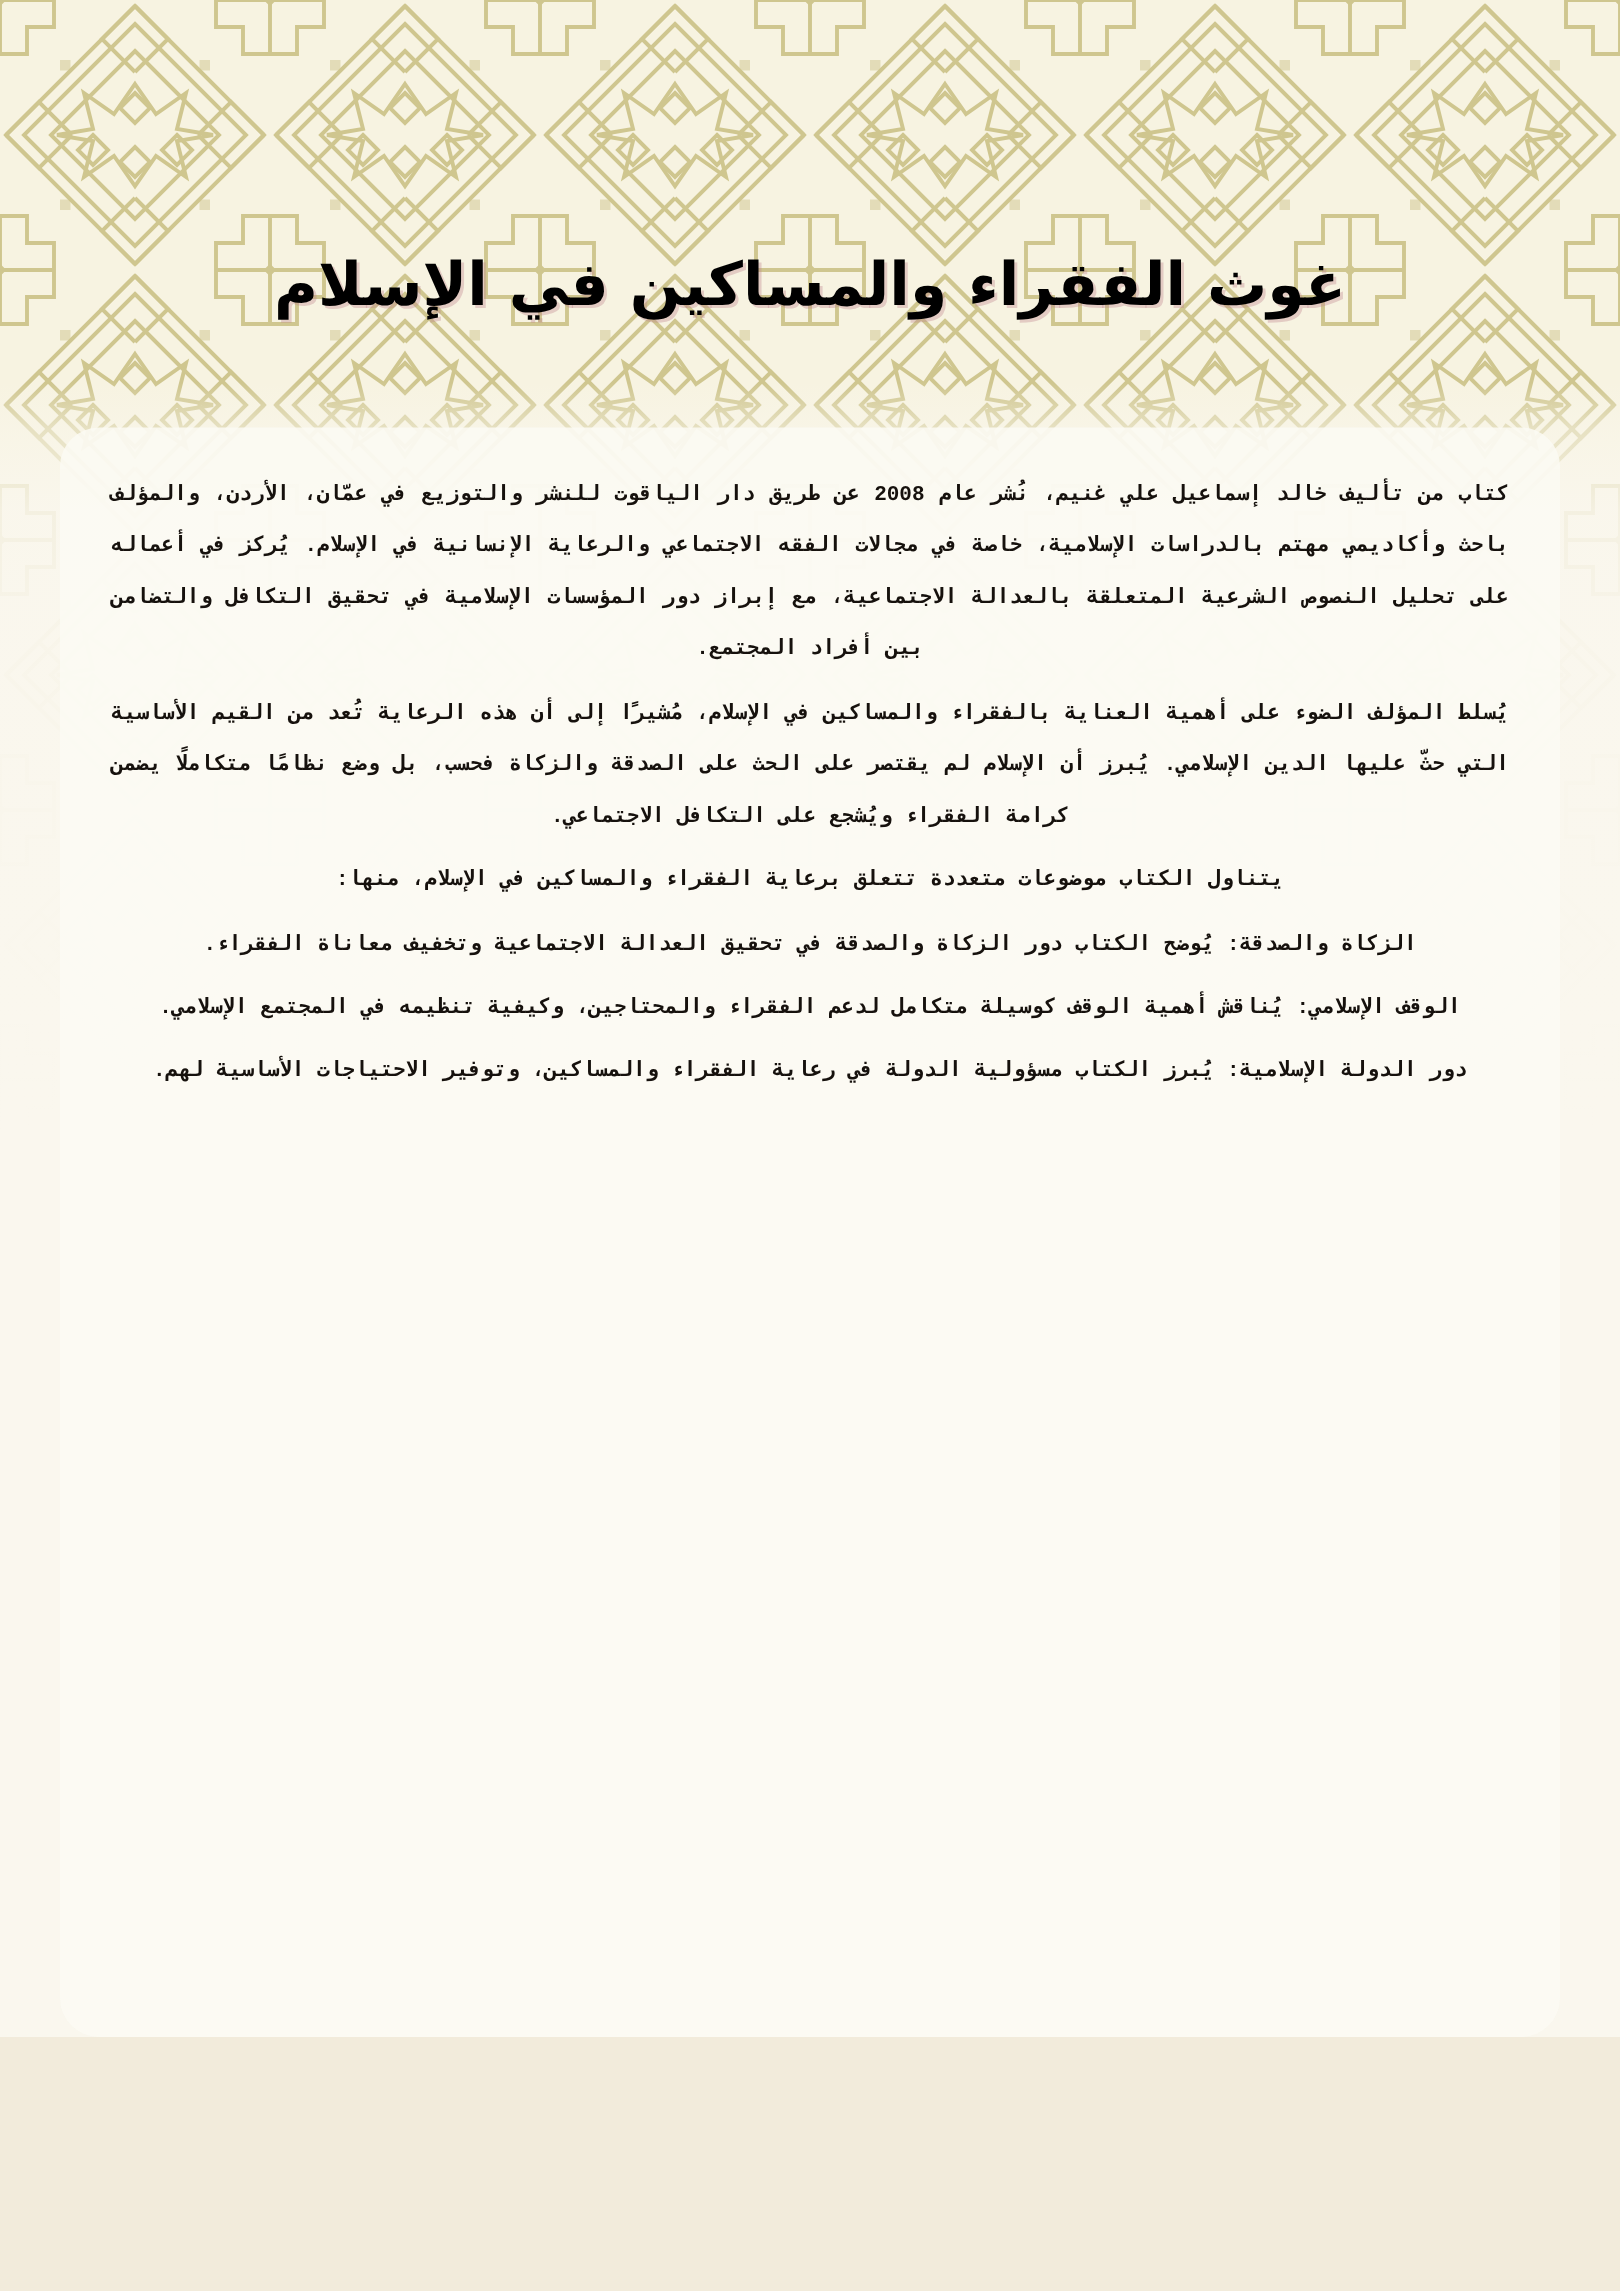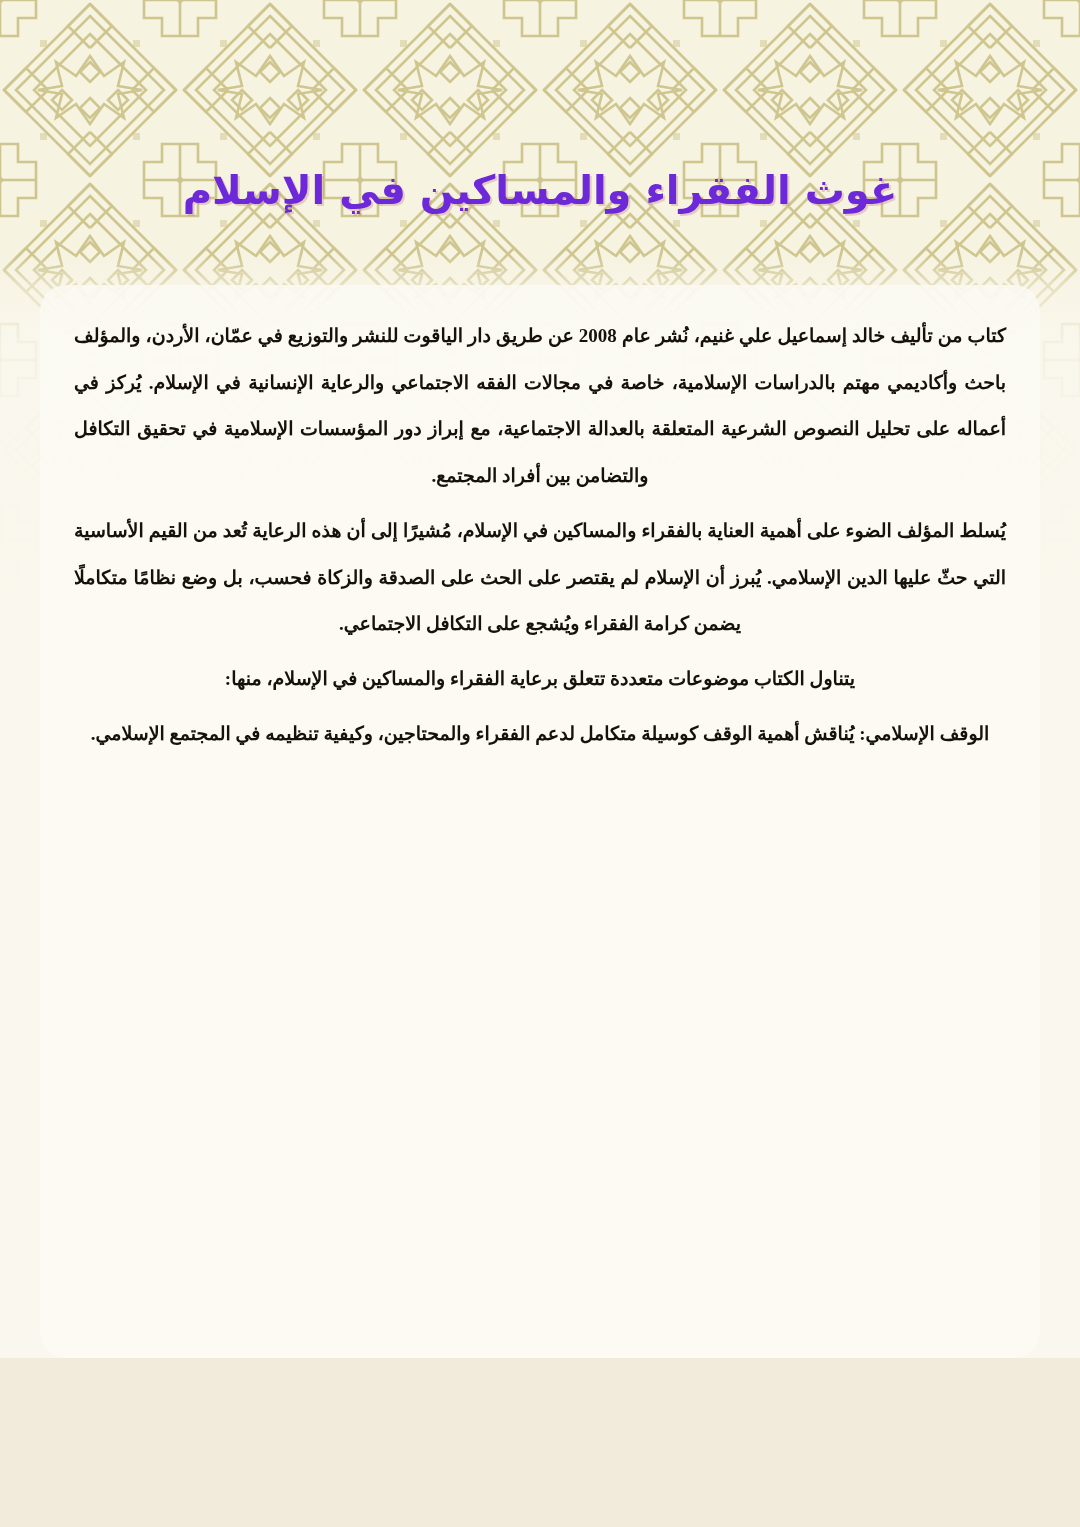--- a/index.html
+++ b/index.html
@@ -70,21 +70,21 @@
     width: 1080px;
     text-align: center;
     z-index: 5;
   }
   .doc-title {
     display: inline-block;
     margin: 0;
     font-family: "DejaVu Sans", "Liberation Sans", sans-serif;
     font-size: 40px;
     font-weight: bold;
-    color: #6d28d9;
+    color: #000000;
     letter-spacing: 0px;
     line-height: 1.25;
     text-shadow: 2px 2px 0 rgba(190,130,140,0.35);
     direction: rtl;
   }
 
   
   .content-card {
     position: absolute;
     top: 285px;
@@ -96,22 +96,22 @@
     box-sizing: border-box;
     padding: 28px 34px 30px 34px;
     z-index: 4;
   }
 
   .body-text {
     direction: rtl;
     text-align: justify;
     text-align-last: center;
     color: #16110d;
-    font-family: Liberation Serif, serif;
-    font-size: 19px;
+    font-family: Liberation Mono, monospace;
+    font-size: 14px;
     line-height: 2.46;
     font-weight: bold;
   }
 
   .para {
     margin: 0 0 2px 0;
     direction: rtl;
     text-align: justify;
     text-align-last: center;
   }
@@ -188,19 +188,21 @@
 
   <div class="title-wrap">
     <h1 class="doc-title">غوث الفقراء والمساكين في الإسلام</h1>
   </div>
 
   <div class="content-card">
     <div class="body-text">
       <p class="para">كتاب من تأليف خالد إسماعيل علي غنيم، نُشر عام 2008 عن طريق دار الياقوت للنشر والتوزيع في عمّان، الأردن، والمؤلف باحث وأكاديمي مهتم بالدراسات الإسلامية، خاصة في مجالات الفقه الاجتماعي والرعاية الإنسانية في الإسلام. يُركز في أعماله على تحليل النصوص الشرعية المتعلقة بالعدالة الاجتماعية، مع إبراز دور المؤسسات الإسلامية في تحقيق التكافل والتضامن بين أفراد المجتمع.</p>
       <p class="para spaced">يُسلط المؤلف الضوء على أهمية العناية بالفقراء والمساكين في الإسلام، مُشيرًا إلى أن هذه الرعاية تُعد من القيم الأساسية التي حثّ عليها الدين الإسلامي. يُبرز أن الإسلام لم يقتصر على الحث على الصدقة والزكاة فحسب، بل وضع نظامًا متكاملًا يضمن كرامة الفقراء ويُشجع على التكافل الاجتماعي.</p>
       <p class="para spaced">يتناول الكتاب موضوعات متعددة تتعلق برعاية الفقراء والمساكين في الإسلام، منها:</p>
+      <p class="para spaced">الزكاة والصدقة: يُوضح الكتاب دور الزكاة والصدقة في تحقيق العدالة الاجتماعية وتخفيف معاناة الفقراء.</p>
       <p class="para spaced">الوقف الإسلامي: يُناقش أهمية الوقف كوسيلة متكامل لدعم الفقراء والمحتاجين، وكيفية تنظيمه في المجتمع الإسلامي.</p>
+      <p class="para spaced">دور الدولة الإسلامية: يُبرز الكتاب مسؤولية الدولة في رعاية الفقراء والمساكين، وتوفير الاحتياجات الأساسية لهم.</p>
     </div>
   </div>
 
   <div class="bottom-strip"></div>
 
 </div>
 
 </body></html>

